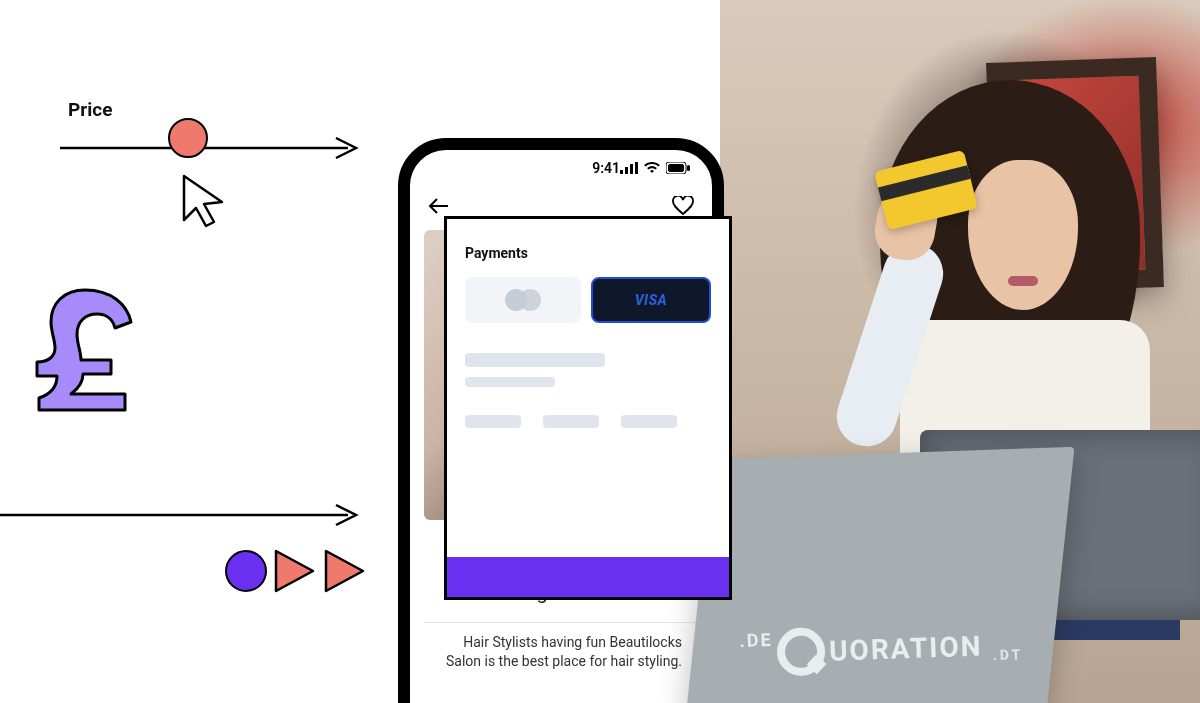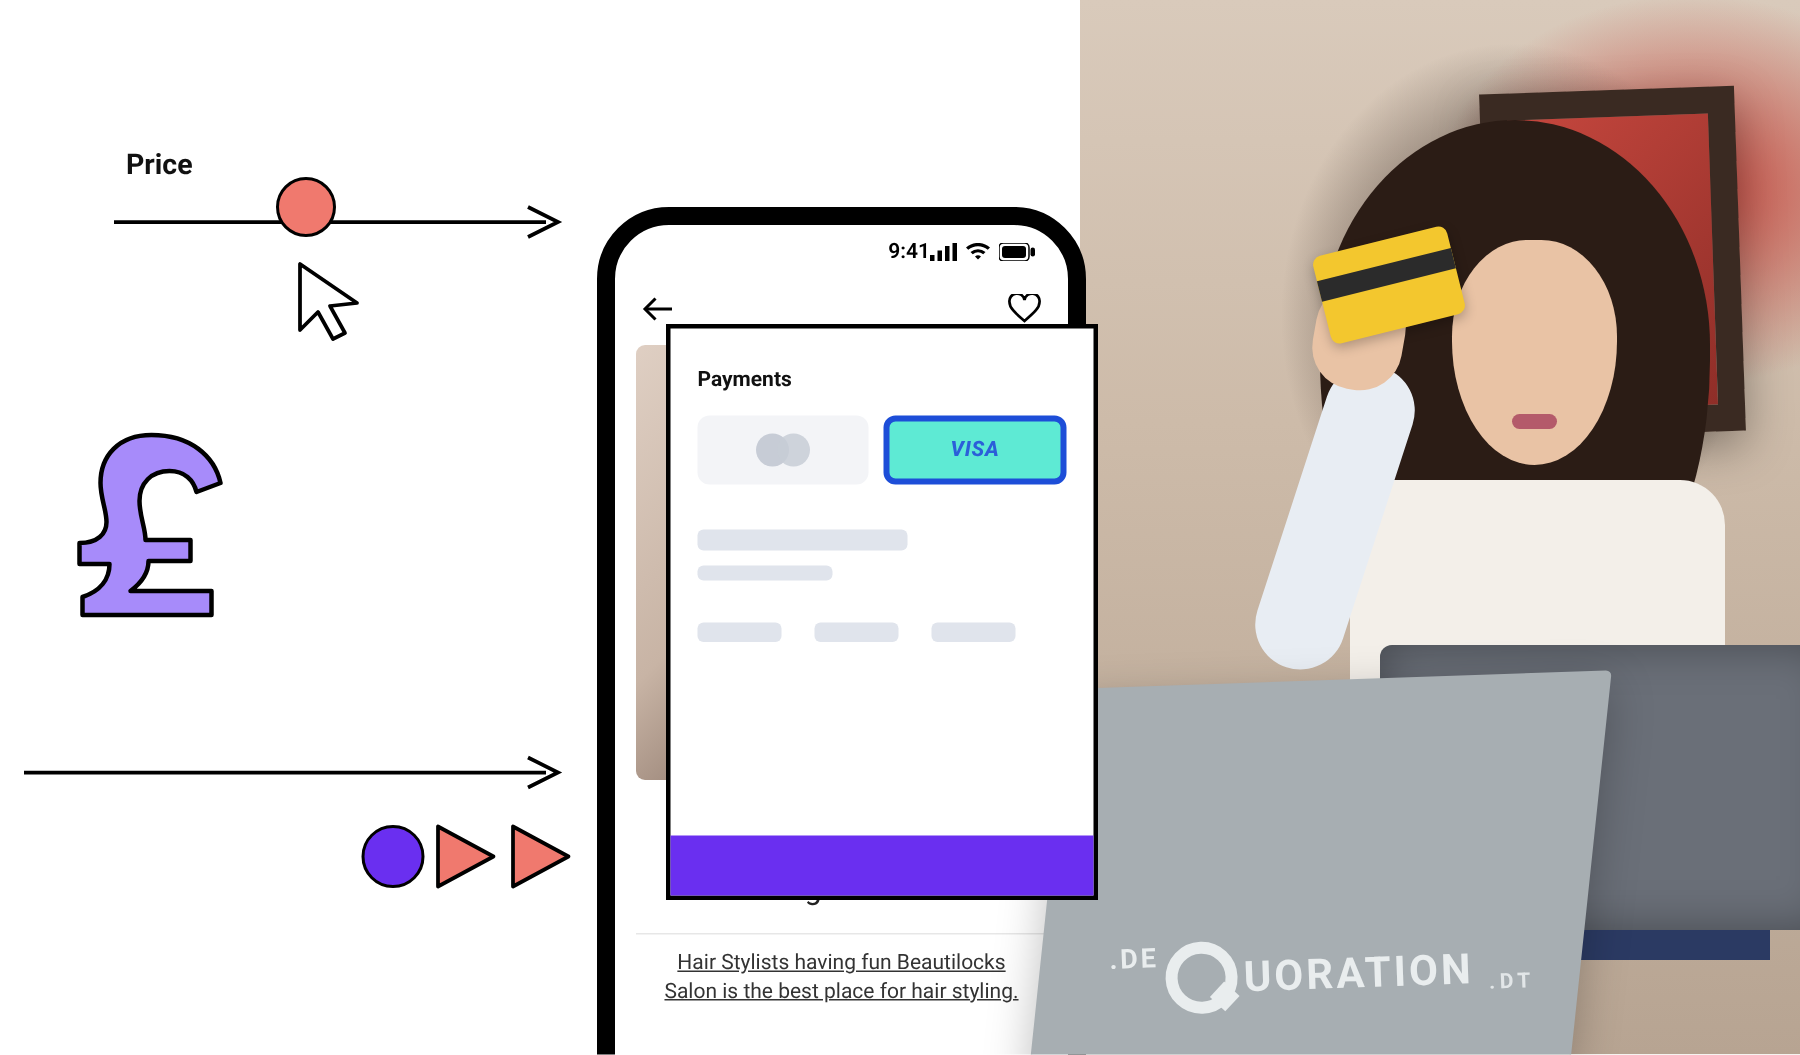--- a/index.html
+++ b/index.html
@@ -1,20 +1,20 @@
 <!DOCTYPE html>
 <html><head>
 <meta charset="utf-8">
 <style>
   * { box-sizing: border-box; margin: 0; padding: 0; }
   html, body { width: 1200px; height: 703px; overflow: hidden; font-family: -apple-system, BlinkMacSystemFont, "Segoe UI", Roboto, Helvetica, Arial, sans-serif; background: #fff; }
   .canvas { position: relative; width: 1200px; height: 703px; }
 
   
-  .illus { position: absolute; left: 16px; top: 0; width: 400px; height: 562px; }
+  .illus { position: absolute; left: 0; top: 0; width: 400px; height: 562px; }
   .price-label { position: absolute; left: 68px; top: 98px; font-weight: 700; font-size: 19px; color: #111; }
   .price-arrow { position: absolute; left: 60px; top: 136px; }
   .slider-dot { position: absolute; left: 168px; top: 118px; width: 40px; height: 40px; border-radius: 50%; background: #f0796e; border: 2.5px solid #000; }
   .cursor { position: absolute; left: 180px; top: 172px; }
   .pound { position: absolute; left: 15px; top: 272px; }
   .low-arrow { position: absolute; left: 0; top: 503px; }
   .media-row { position: absolute; left: 225px; top: 548px; display: flex; gap: 6px; align-items: center; }
   .circle-purple { width: 42px; height: 42px; border-radius: 50%; background: #6a2ff0; border: 2.5px solid #000; }
   .tri-svg { display:block; }
 
@@ -22,29 +22,29 @@
   .phone { position: absolute; left: 398px; top: 138px; width: 326px; height: 620px; border: 12px solid #000; border-radius: 48px; background: #fff; overflow: hidden; }
   .statusbar { height: 36px; display:flex; align-items:center; justify-content:flex-end; padding: 0 22px; font-size: 14px; font-weight: 600; }
   .status-right { display:flex; gap:6px; align-items:center; }
   .navrow { height: 40px; display:flex; align-items:center; justify-content:space-between; padding: 0 18px; }
   .back-arrow, .heart { display:inline-flex; }
   .hero { height: 290px; margin: 4px 14px 0 14px; border-radius: 6px; background: linear-gradient(135deg, #dfcfc3 0%, #c8b4a5 40%, #6b5449 80%); position: relative; overflow:hidden; }
   .hero::after { content:""; position:absolute; inset:0; background: radial-gradient(120px 160px at 70% 45%, rgba(60,40,30,.45), transparent 70%), radial-gradient(90px 70px at 80% 85%, rgba(30,20,15,.35), transparent 70%); }
   .subheading { text-align:center; color:#8a8a8a; font-size:20px; margin-top: 10px; }
   .headline { text-align:center; color:#222; font-size:20px; margin-top: 2px; padding: 0 18px; }
   .divider { height:1px; background:#e7e7e7; margin: 18px 14px 0 14px; }
-  .desc { text-align:center; color:#333; font-size:14px; padding: 10px 30px 0 30px; line-height:1.35;text-decoration:underline; }
+  .desc { text-align:right; color:#333; font-size:14px; padding: 10px 30px 0 30px; line-height:1.35; }
 
   
   .panel { position:absolute; left: 444px; top: 216px; width: 288px; height: 384px; border: 3px solid #000; background:#fff; z-index: 20; display:flex; flex-direction:column; }
   .panel-pad { padding: 26px 18px 0 18px; }
   .panel-title { font-size: 14px; font-weight: 700; color:#111; }
   .pay-row { display:flex; gap: 10px; margin-top: 16px; }
   .pay-opt { flex:1; height: 46px; border-radius: 8px; background:#f3f4f7; display:flex; align-items:center; justify-content:center; color:#9aa0ad; font-weight:700; font-size:13px; }
-  .pay-opt.selected { background:#5eead4; border:4px solid #1d4ed8; }
+  .pay-opt.selected { background:#0f172a; border:2px solid #1d4ed8; }
   .masterdots { position:relative; width:36px; height:22px; }
   .masterdots::before, .masterdots::after { content:""; position:absolute; top:0; width:22px; height:22px; border-radius:50%; background:#c7ccd6; }
   .masterdots::before { left:0; }
   .masterdots::after { right:0; opacity:.85; }
   .visa { color:#2b5fd9; font-style:italic; font-weight:800; letter-spacing:.5px; font-size:14px; }
   .skeleton-block { background:#e0e4ec; border-radius:4px; }
   .sk1 { width: 140px; height: 14px; margin-top: 30px; }
   .sk2 { width: 90px; height: 10px; margin-top: 10px; }
   .sk-row { display:flex; gap: 22px; margin-top: 28px; }
   .sk-row .skeleton-block { width: 56px; height: 13px; }

